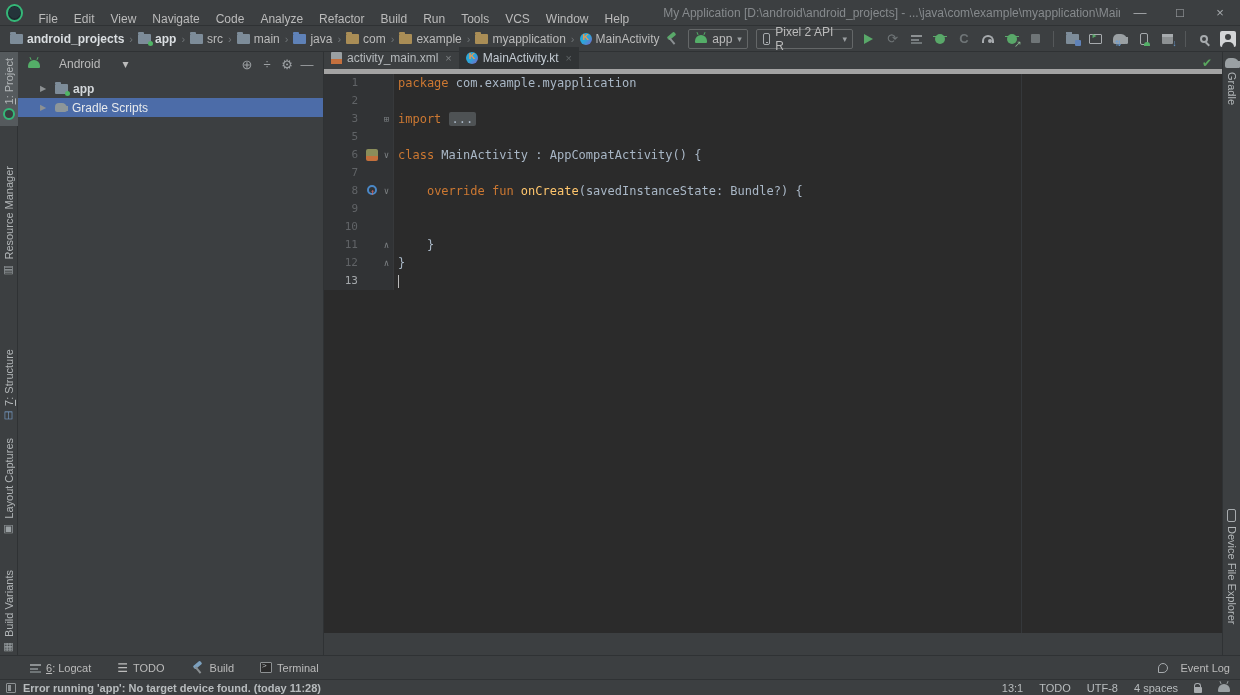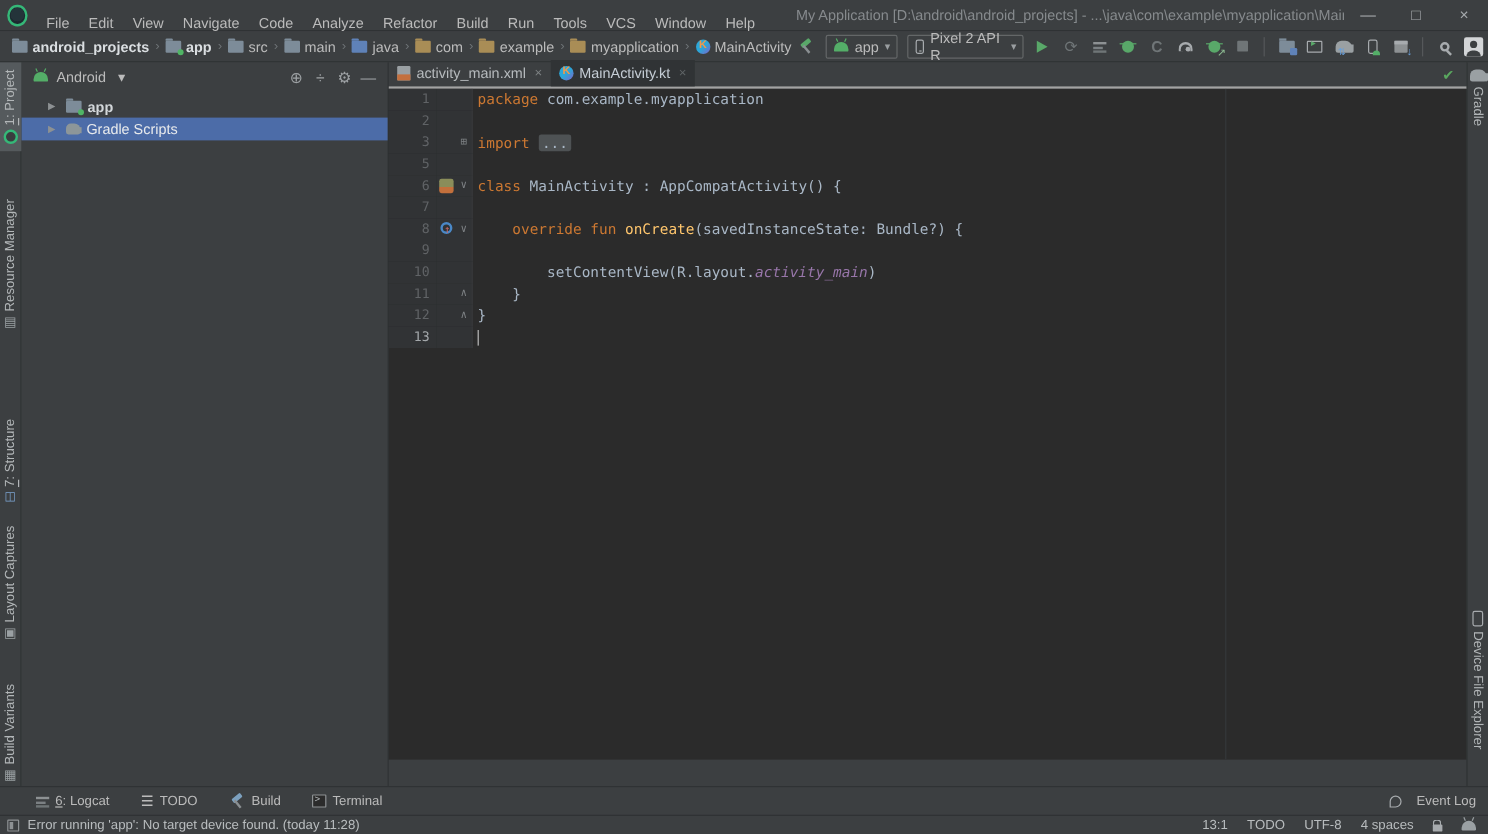--- a/index.html
+++ b/index.html
@@ -52,33 +52,33 @@
   .stripe-l .stripe-item:nth-child(4) { margin-top:6px; }
   .stripe-l .stripe-item:nth-child(5) { margin-top:24px; }
   .stripe-l .stripe-item:nth-child(6) { margin-top:36px; }
   .stripe-r .stripe-item:nth-child(2) { margin-top:392px; }
   .u { text-decoration:underline; }
 
   
   .project { width:306px; flex:0 0 306px; background:#3c3f41; border-right:1px solid #2f3234;
              display:flex; flex-direction:column; }
   .proj-head { height:24px; display:flex; align-items:center; padding:0 6px 0 10px;
-               color:#bbbbbb; font-size:12px; gap:7px; }
+               color:#bbbbbb; font-size:12px; gap:19px; }
   .proj-head .spacer { flex:1; }
   .proj-head .hbtn { width:20px; text-align:center; color:#9da1a4; font-size:13px; }
   .tree { padding-top:3px; font-size:12px; color:#bbbbbb; }
   .tree-row { height:19px; display:flex; align-items:center; gap:5px; padding-left:22px; }
   .tree-row .tw { color:#8d9193; font-size:8px; width:10px; }
   .tree-row.selected { background:#4c6ca8; color:#e8eaec; }
   .tree-row .lbl-b { font-weight:bold; color:#d3d7da; }
 
   
   .editor-col { flex:1 1 auto; display:flex; flex-direction:column; min-width:0; }
   .tabbar { height:22px; flex:0 0 22px; background:#3c3f41; display:flex; align-items:flex-end;
-            border-bottom:2px solid #a3a3a3; position:relative; }
+            border-bottom:5px solid #a3a3a3; position:relative; }
   .tab { height:22px; display:flex; align-items:center; gap:5px; padding:0 7px; font-size:12px;
          color:#b6babd; }
   .tab .x { color:#7e8284; font-size:11px; margin-left:2px; }
   .tab.active { background:#303335; color:#c4ccd4; }
   .tab.active .x { color:#5f6466; }
   .tab-right-check { position:absolute; right:10px; top:4px; color:#5aa85f; font-size:12px; }
 
   .code-wrap { position:relative; height:559px; flex:0 0 559px; background:#2b2b2b; overflow:hidden;
                font-family:"DejaVu Sans Mono", monospace; font-size:12px; }
   .margin-line { position:absolute; left:697px; top:0; bottom:0; width:1px; background:#35383b; }
@@ -106,21 +106,21 @@
 
   
   .bottombar { height:24px; flex:0 0 24px; background:#3c3f41; border-top:1px solid #2f3234;
                display:flex; align-items:center; font-size:11px; color:#bbbbbb; padding:0 10px 0 30px; }
   .b-item { display:flex; align-items:center; gap:5px; margin-right:26px; }
   .b-right { margin-left:auto; display:flex; align-items:center; gap:12px; }
 
   
   .statusbar { height:16px; flex:0 0 16px; background:#3c3f41; border-top:1px solid #2f3234;
                display:flex; align-items:center; font-size:11px; color:#b8bcbe; padding:0 10px 0 6px; }
-  .s-left { display:flex; align-items:center; gap:7px; }
+  .s-left { display:flex; align-items:center; gap:7px;font-weight:bold; }
   .s-right { margin-left:auto; display:flex; align-items:center; gap:16px; }
 
   
   .i { display:inline-block; line-height:1; }
   .glyph { font-size:12px; }
   .i-folder { width:13px; height:10px; border-radius:1px; background:#7d8c99; position:relative; }
   .i-folder::before { content:""; position:absolute; top:-2px; left:0; width:6px; height:2px;
                       background:inherit; border-radius:1px 1px 0 0; }
   .f-grey  { background:#7d8c99; }
   .f-blue  { background:#5f82b8; }
@@ -465,21 +465,20 @@
           </div>
           <div class="cl">
             <span class="g-num">9</span>
             <span class="g-icon"></span>
             <span class="g-fold"></span>
           </div>
           <div class="cl">
             <span class="g-num">10</span>
             <span class="g-icon"></span>
             <span class="g-fold"></span>
-            <span class="c-text"><span class="tok-pl">        setContentView(R.layout.</span><span class="tok-field">activity_main</span><span class="tok-pl">)</span></span>
           </div>
           <div class="cl">
             <span class="g-num">11</span>
             <span class="g-icon"></span>
             <span class="g-fold">∧</span>
             <span class="c-text"><span class="tok-pl">    }</span></span>
           </div>
           <div class="cl">
             <span class="g-num">12</span>
             <span class="g-icon"></span>

